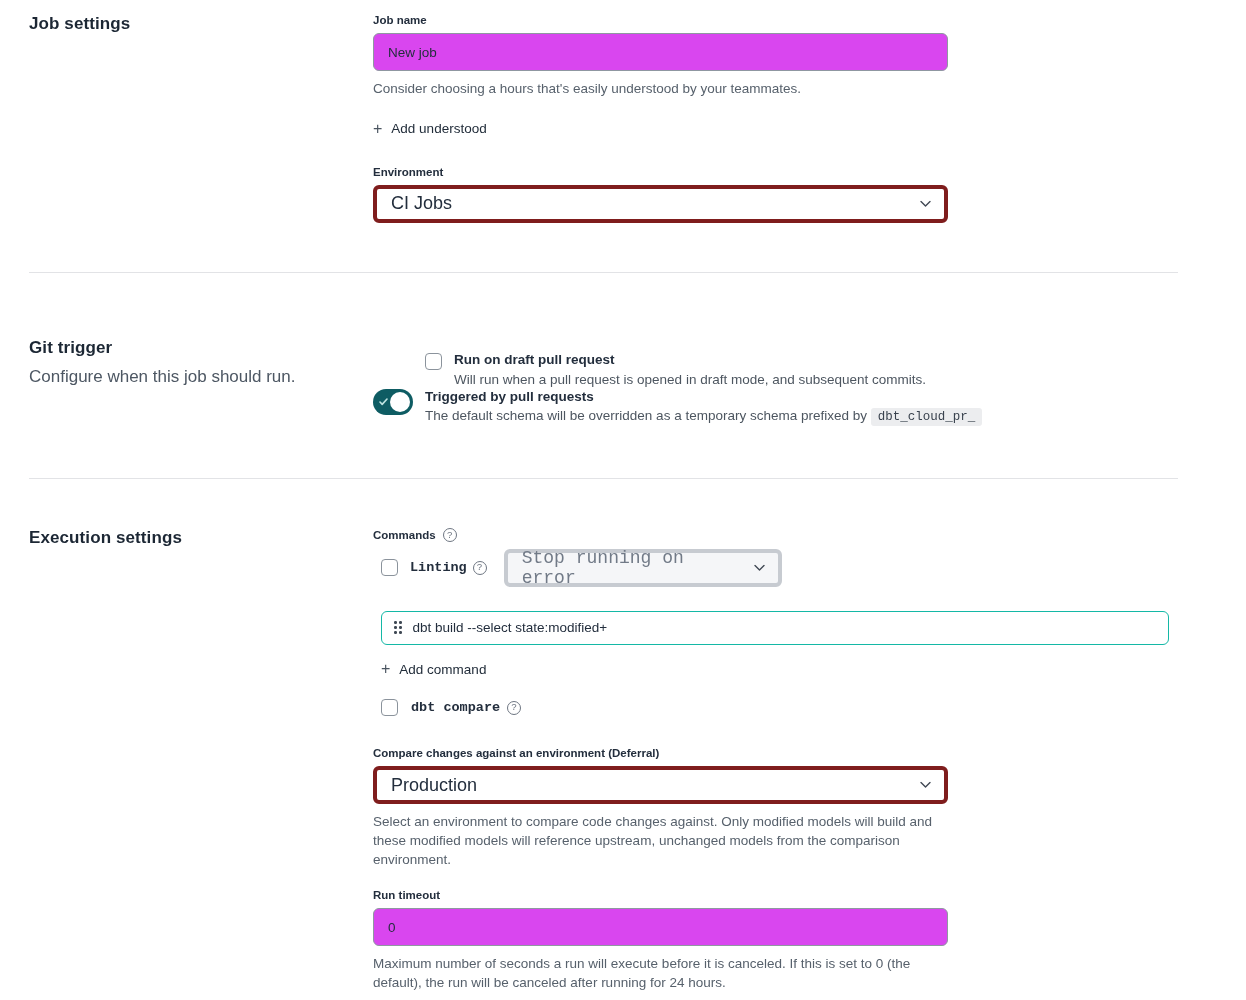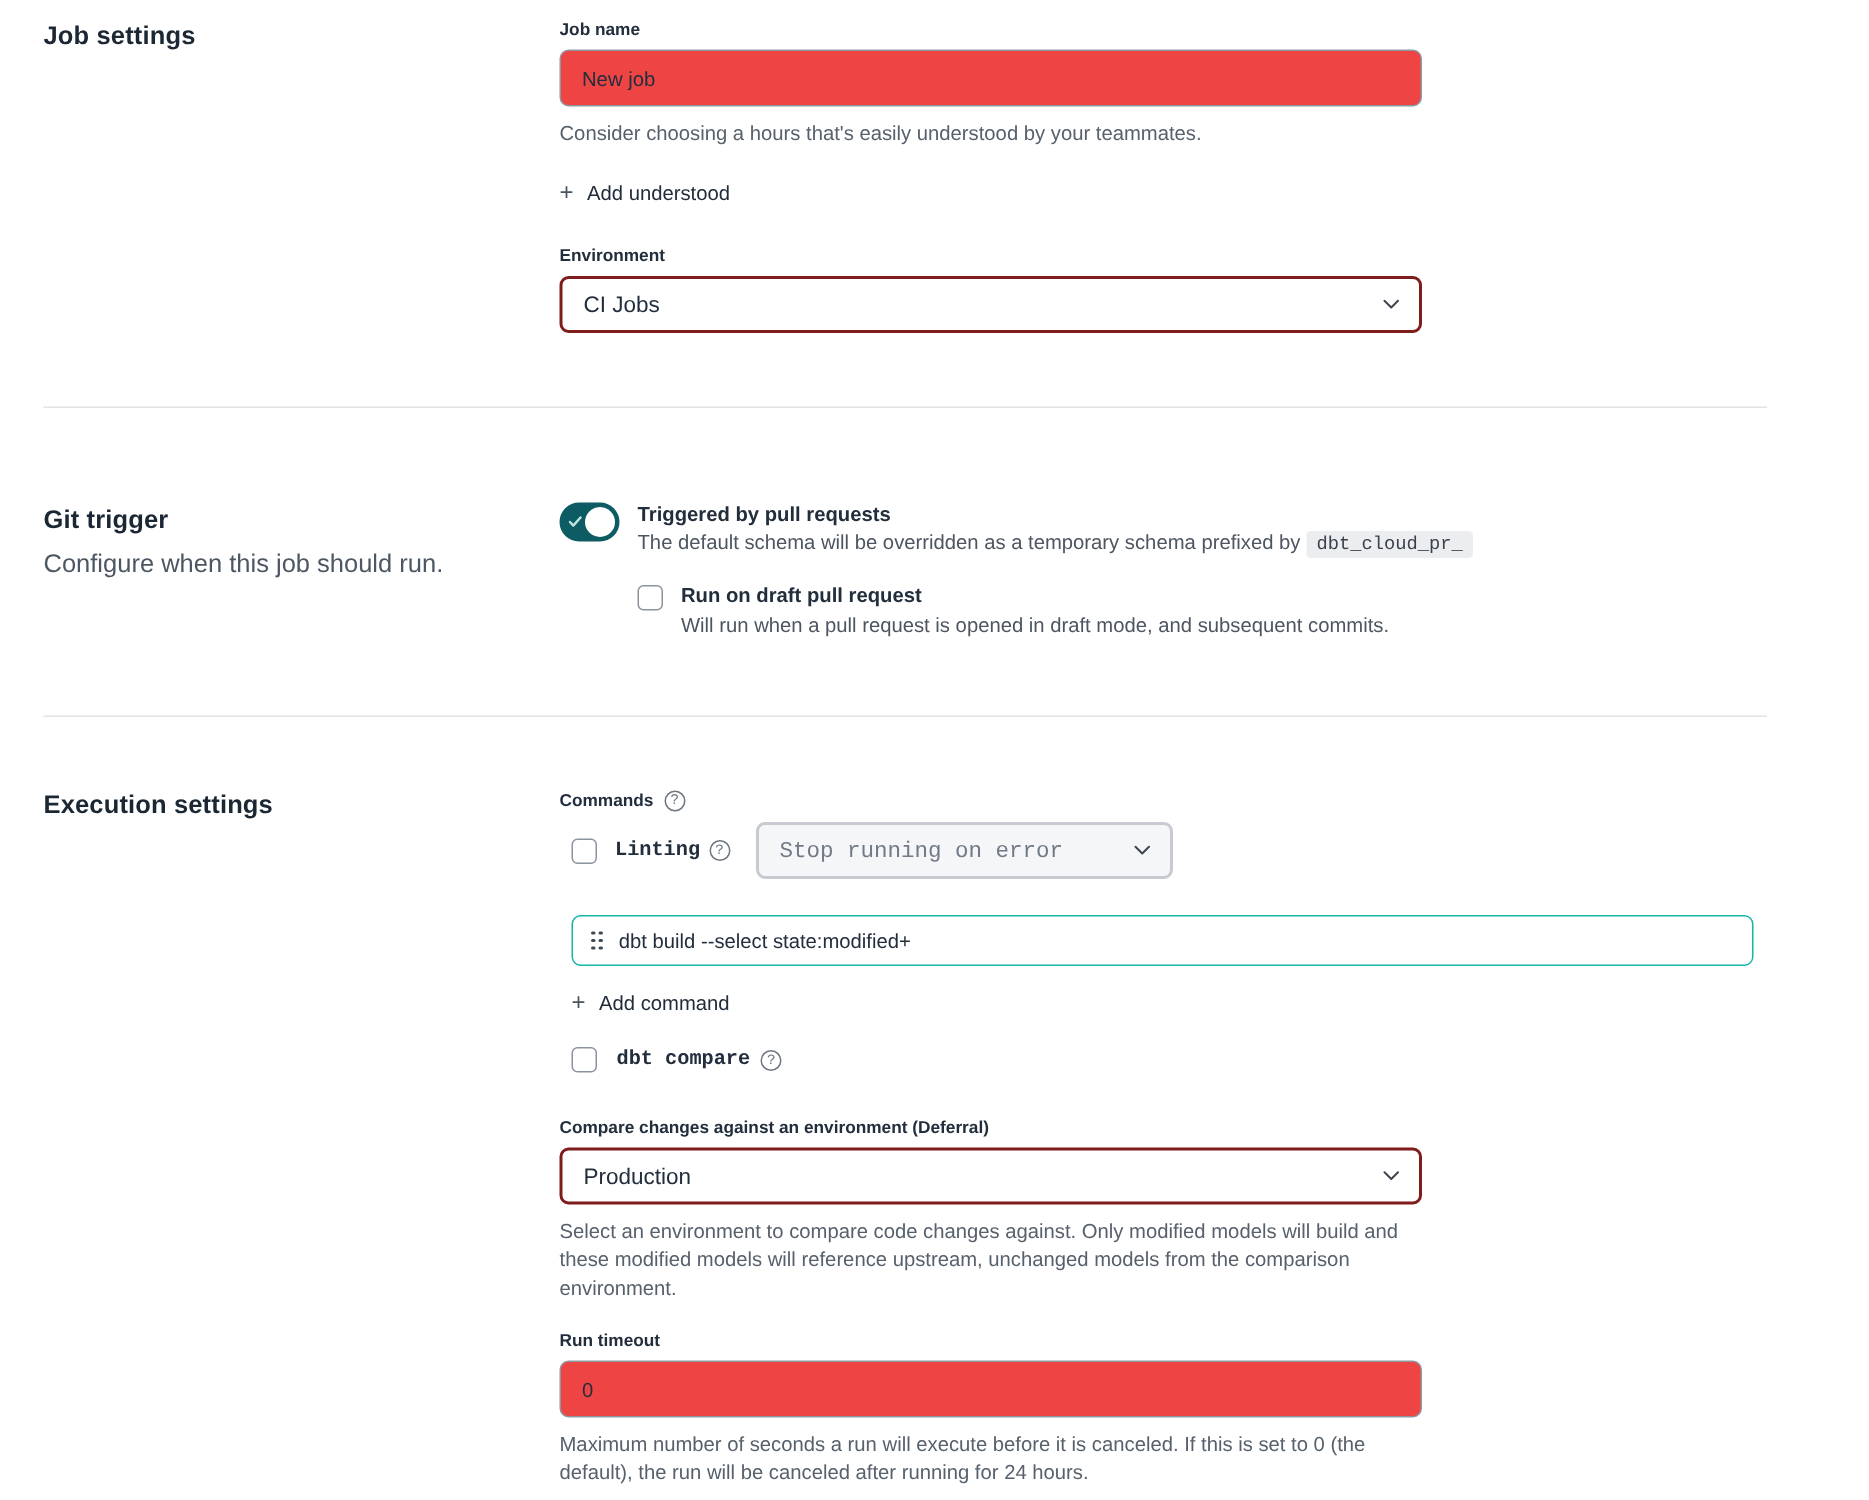--- a/index.html
+++ b/index.html
@@ -59,21 +59,21 @@
   .text-input {
     display: block;
     width: 575px;
     height: 38px;
     border: 1px solid #8f97a1;
     border-radius: 6px;
     padding: 0 14px;
     font-family: "Liberation Sans", "DejaVu Sans", sans-serif;
     font-size: 13.5px;
     color: #232e3d;
-    background: #ef4444;
+    background: #d946ef;
     outline: none;
   }
   .hint {
     margin-top: 8px;
     color: #57616c;
     font-size: 13.5px;
     line-height: 19px;
     max-width: 578px;
   }
   .add-link {
@@ -91,27 +91,27 @@
   .plus-glyph {
     font-size: 16px;
     line-height: 14px;
     color: #4a5460;
     font-weight: 400;
   }
   .select {
     position: relative;
     width: 575px;
     height: 38px;
-    border: 2px solid #7f1d1d;
+    border: 4px solid #7f1d1d;
     border-radius: 6px;
     background: #ffffff;
     display: flex;
     align-items: center;
     padding: 0 34px 0 14px;
-    font-size: 15px;
+    font-size: 18px;
     color: #232e3d;
     cursor: pointer;
   }
   .select .chev {
     position: absolute;
     right: 13px;
     top: 50%;
     transform: translateY(-50%);
     display: flex;
   }
@@ -280,43 +280,43 @@
     </div>
 
     <hr class="divider">
 
     <div class="section sec2">
       <div class="section-left">
         <h2 class="section-title">Git trigger</h2>
         <p class="section-subtitle">Configure when this job should run.</p>
       </div>
       <div class="section-right">
+        <div class="row-top draft-row">
+          <span class="checkbox"></span>
+          <div class="draft-text">
+            <div class="bold-label">Run on draft pull request</div>
+            <div class="desc-text">Will run when a pull request is opened in draft mode, and subsequent commits.</div>
+          </div>
+        </div>
+
         <div class="row-top">
           <div class="toggle">
             <span class="tick">
               <svg width="9" height="8" viewBox="0 0 9 8">
                   <path d="M1 4l2.2 2.4L8 1" fill="none" stroke="#bfe3e0" stroke-width="1.6" stroke-linecap="round" stroke-linejoin="round"></path>
                 </svg>
             </span>
             <span class="knob"></span>
           </div>
           <div class="toggle-label-block">
             <div class="bold-label">Triggered by pull requests</div>
             <div class="desc-text">
               <span>The default schema will be overridden as a temporary schema prefixed by</span>
               <span class="code-chip">dbt_cloud_pr_</span>
             </div>
-          </div>
-        </div>
-
-        <div class="row-top draft-row">
-          <span class="checkbox"></span>
-          <div class="draft-text">
-            <div class="bold-label">Run on draft pull request</div>
-            <div class="desc-text">Will run when a pull request is opened in draft mode, and subsequent commits.</div>
           </div>
         </div>
       </div>
     </div>
 
     <hr class="divider">
 
     <div class="section sec3">
       <div class="section-left">
         <h2 class="section-title">Execution settings</h2>

